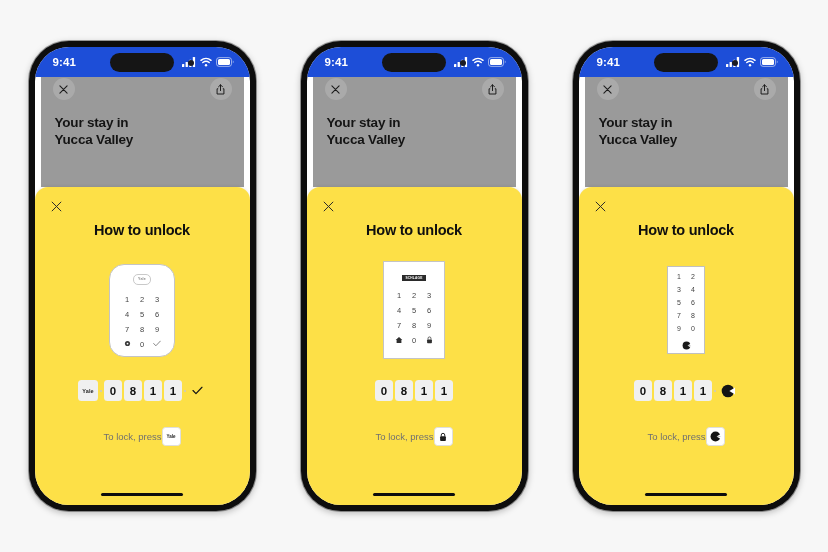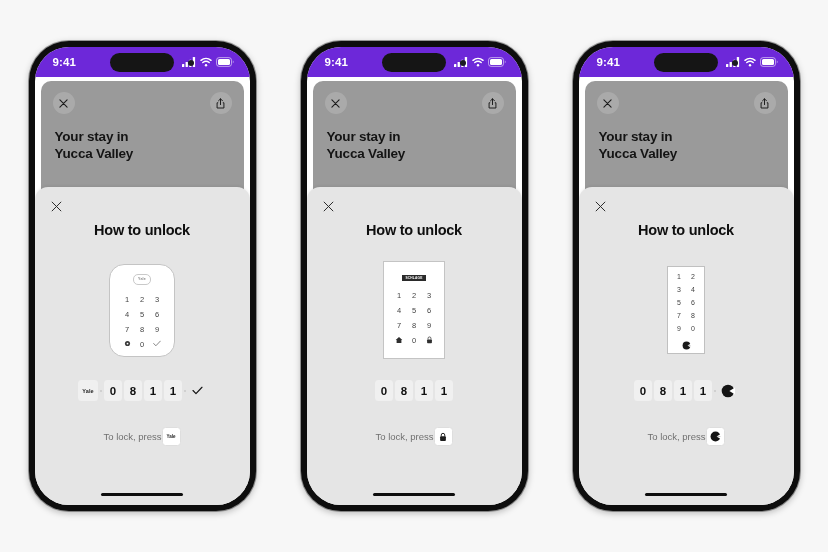--- a/index.html
+++ b/index.html
@@ -33,21 +33,21 @@
     position:relative;
     width:100%;height:100%;
     background:#ffffff;
     border-radius:34px;
     overflow:hidden;
   }
 
   
   .statusbar{
     position:absolute;top:0;left:0;right:0;height:30px;
-    background:#6d28d9;
+    background:#1d4ed8;
     display:flex;align-items:center;justify-content:space-between;
     padding:0 16px 0 18px;
     box-sizing:border-box;
     z-index:8;
   }
   .sb-time{
     color:#fff;font-size:11.5px;font-weight:bold;letter-spacing:.1px;
     margin-top:-1px;
   }
   .sb-right{display:flex;align-items:center;gap:4px;margin-top:-1px;}
@@ -58,21 +58,21 @@
     z-index:9;
   }
   .island-dot{
     position:absolute;top:50%;right:-20px;transform:translateY(-50%);
     width:6px;height:6px;border-radius:50%;
     background:#1b1b24;
   }
 
   
   .header-card{
-    position:absolute;top:34px;left:6px;right:6px;height:120px;
+    position:absolute;top:20px;left:6px;right:6px;height:120px;
     background:#9a9a9a;
     border-radius:10px 10px 0 0;
     z-index:3;
   }
   .hc-topbar{
     position:relative;height:44px;
     display:flex;align-items:center;justify-content:space-between;
     padding:0 12px;
   }
   .circ-btn{
@@ -85,21 +85,21 @@
     color:#141414;
     font-size:13.5px;
     font-weight:bold;
     line-height:1.25;
     letter-spacing:-.2px;
   }
 
   
   .sheet{
     position:absolute;left:0;right:0;bottom:0;top:140px;
-    background:#e5e5e5;
+    background:#fde047;
     border-radius:13px 13px 0 0;
     z-index:5;
     box-shadow:0 -1px 3px rgba(0,0,0,.07);
     display:flex;flex-direction:column;
     align-items:center;
   }
   .sheet-close{
     align-self:flex-start;
     margin:11px 0 0 16px;
     width:12px;height:12px;

